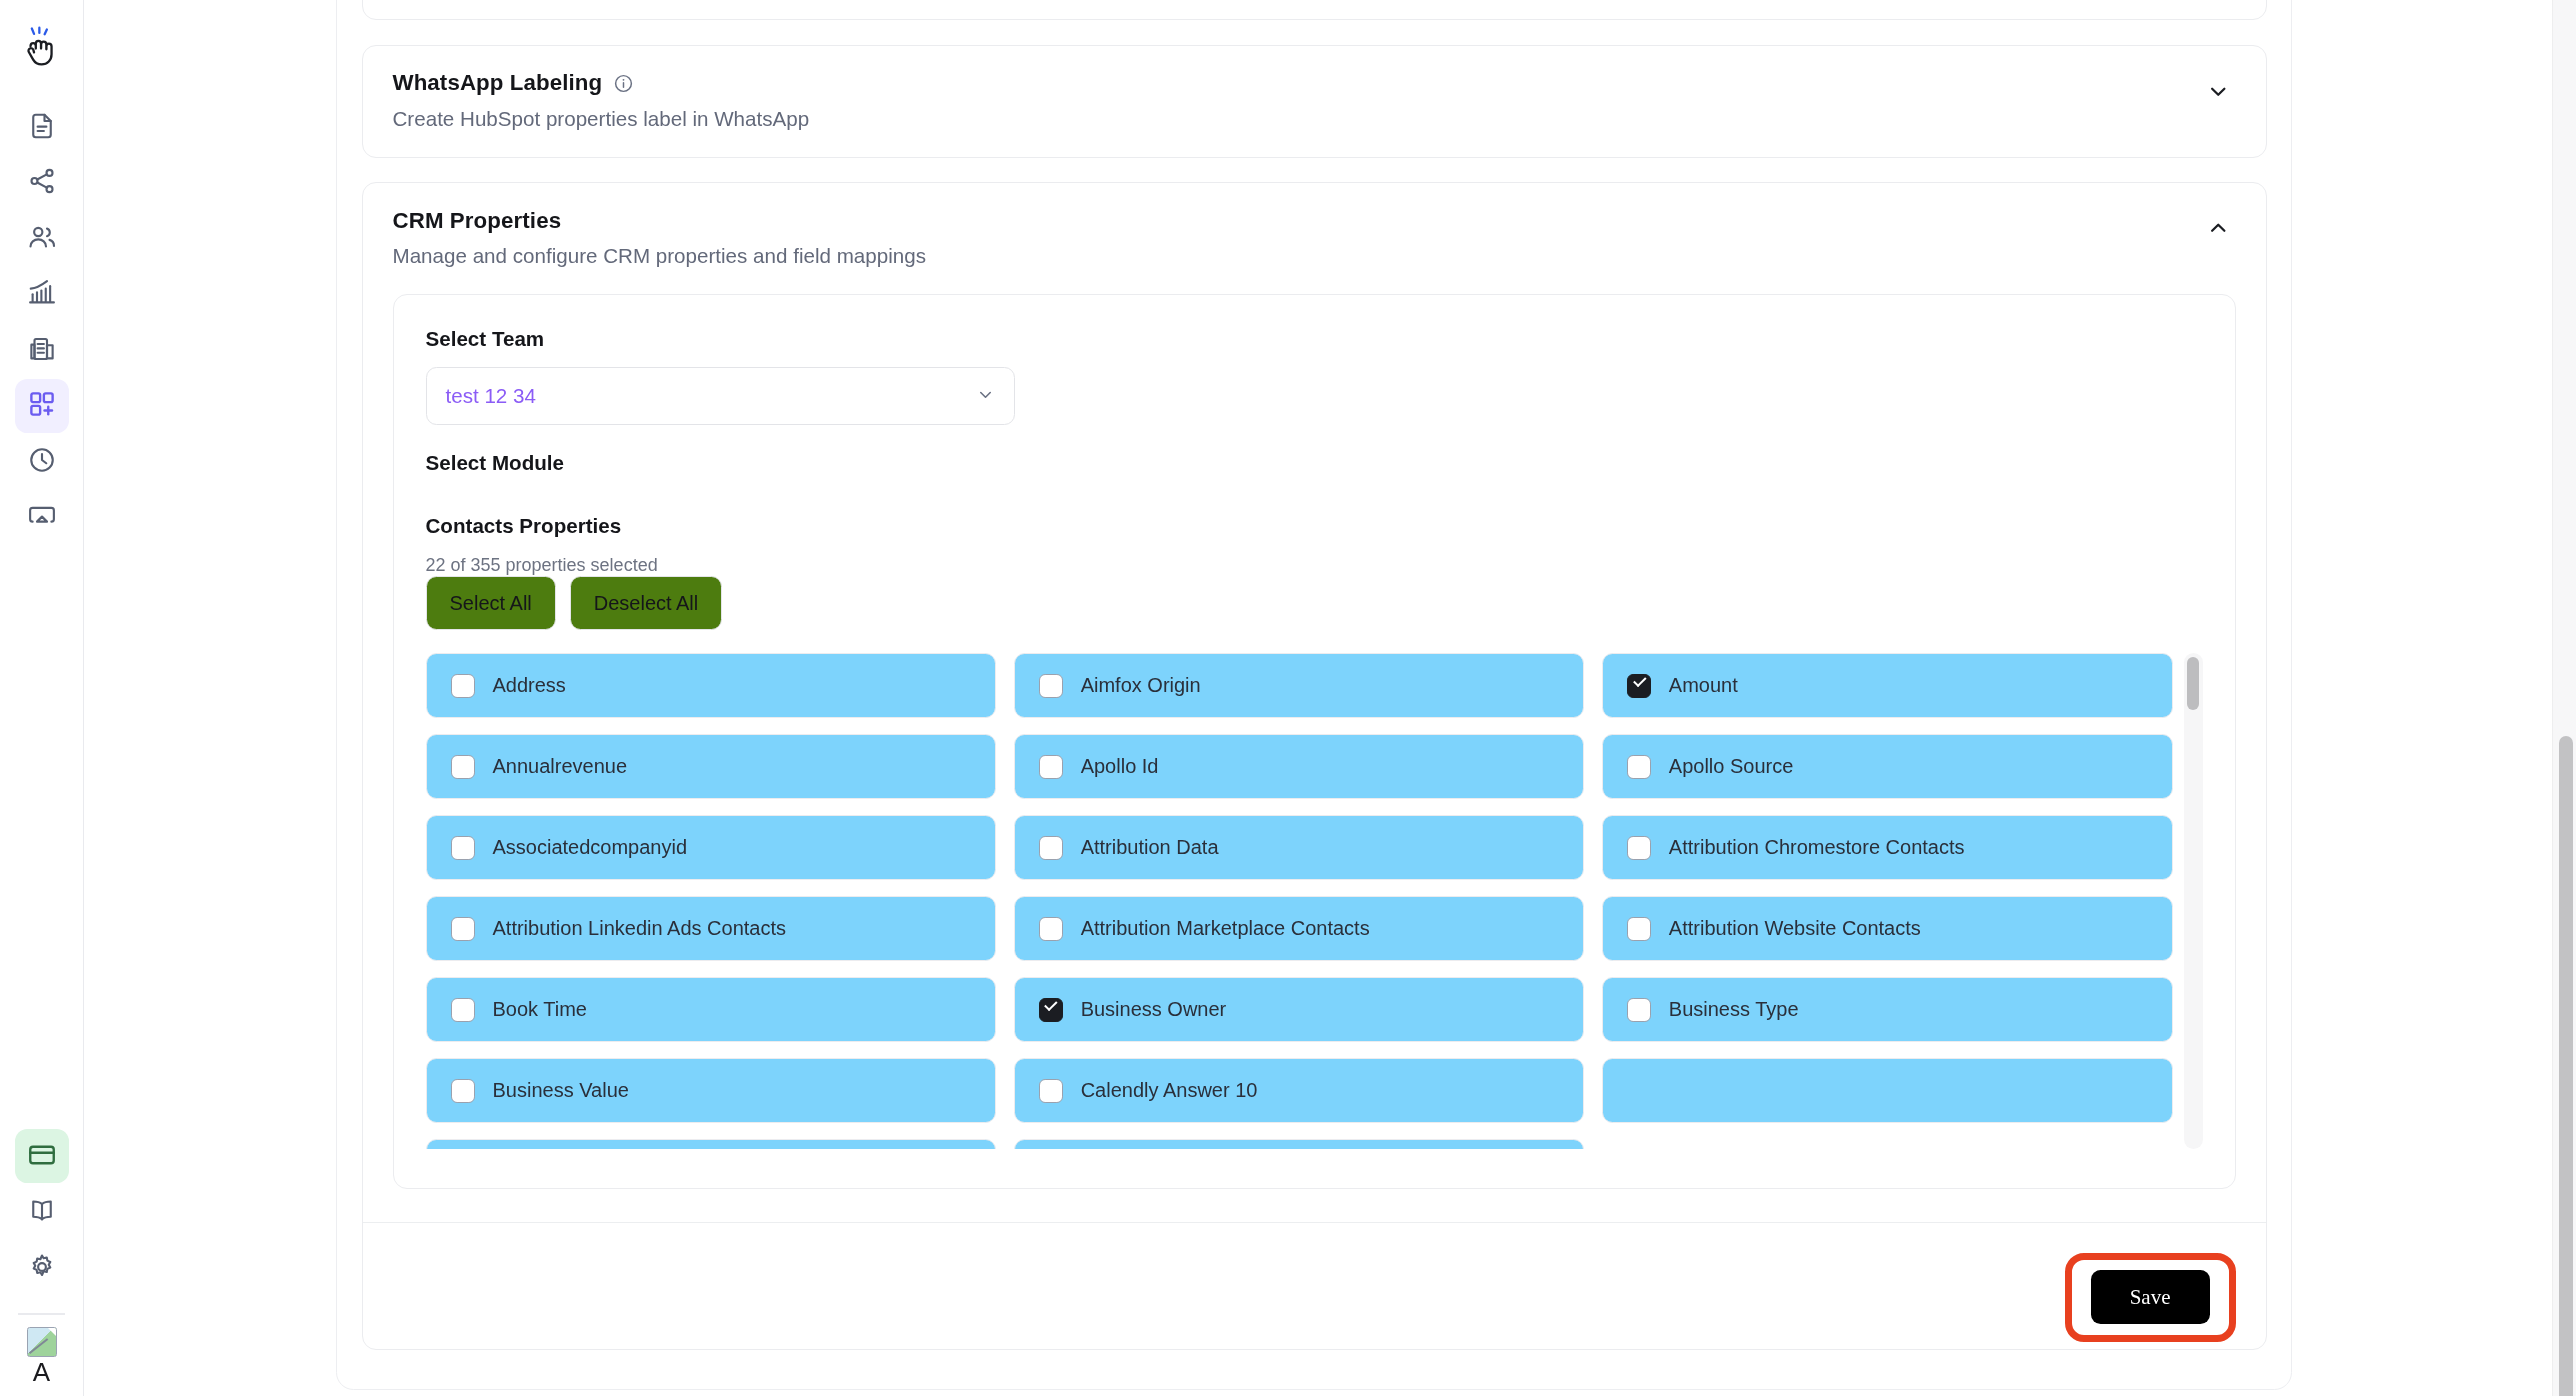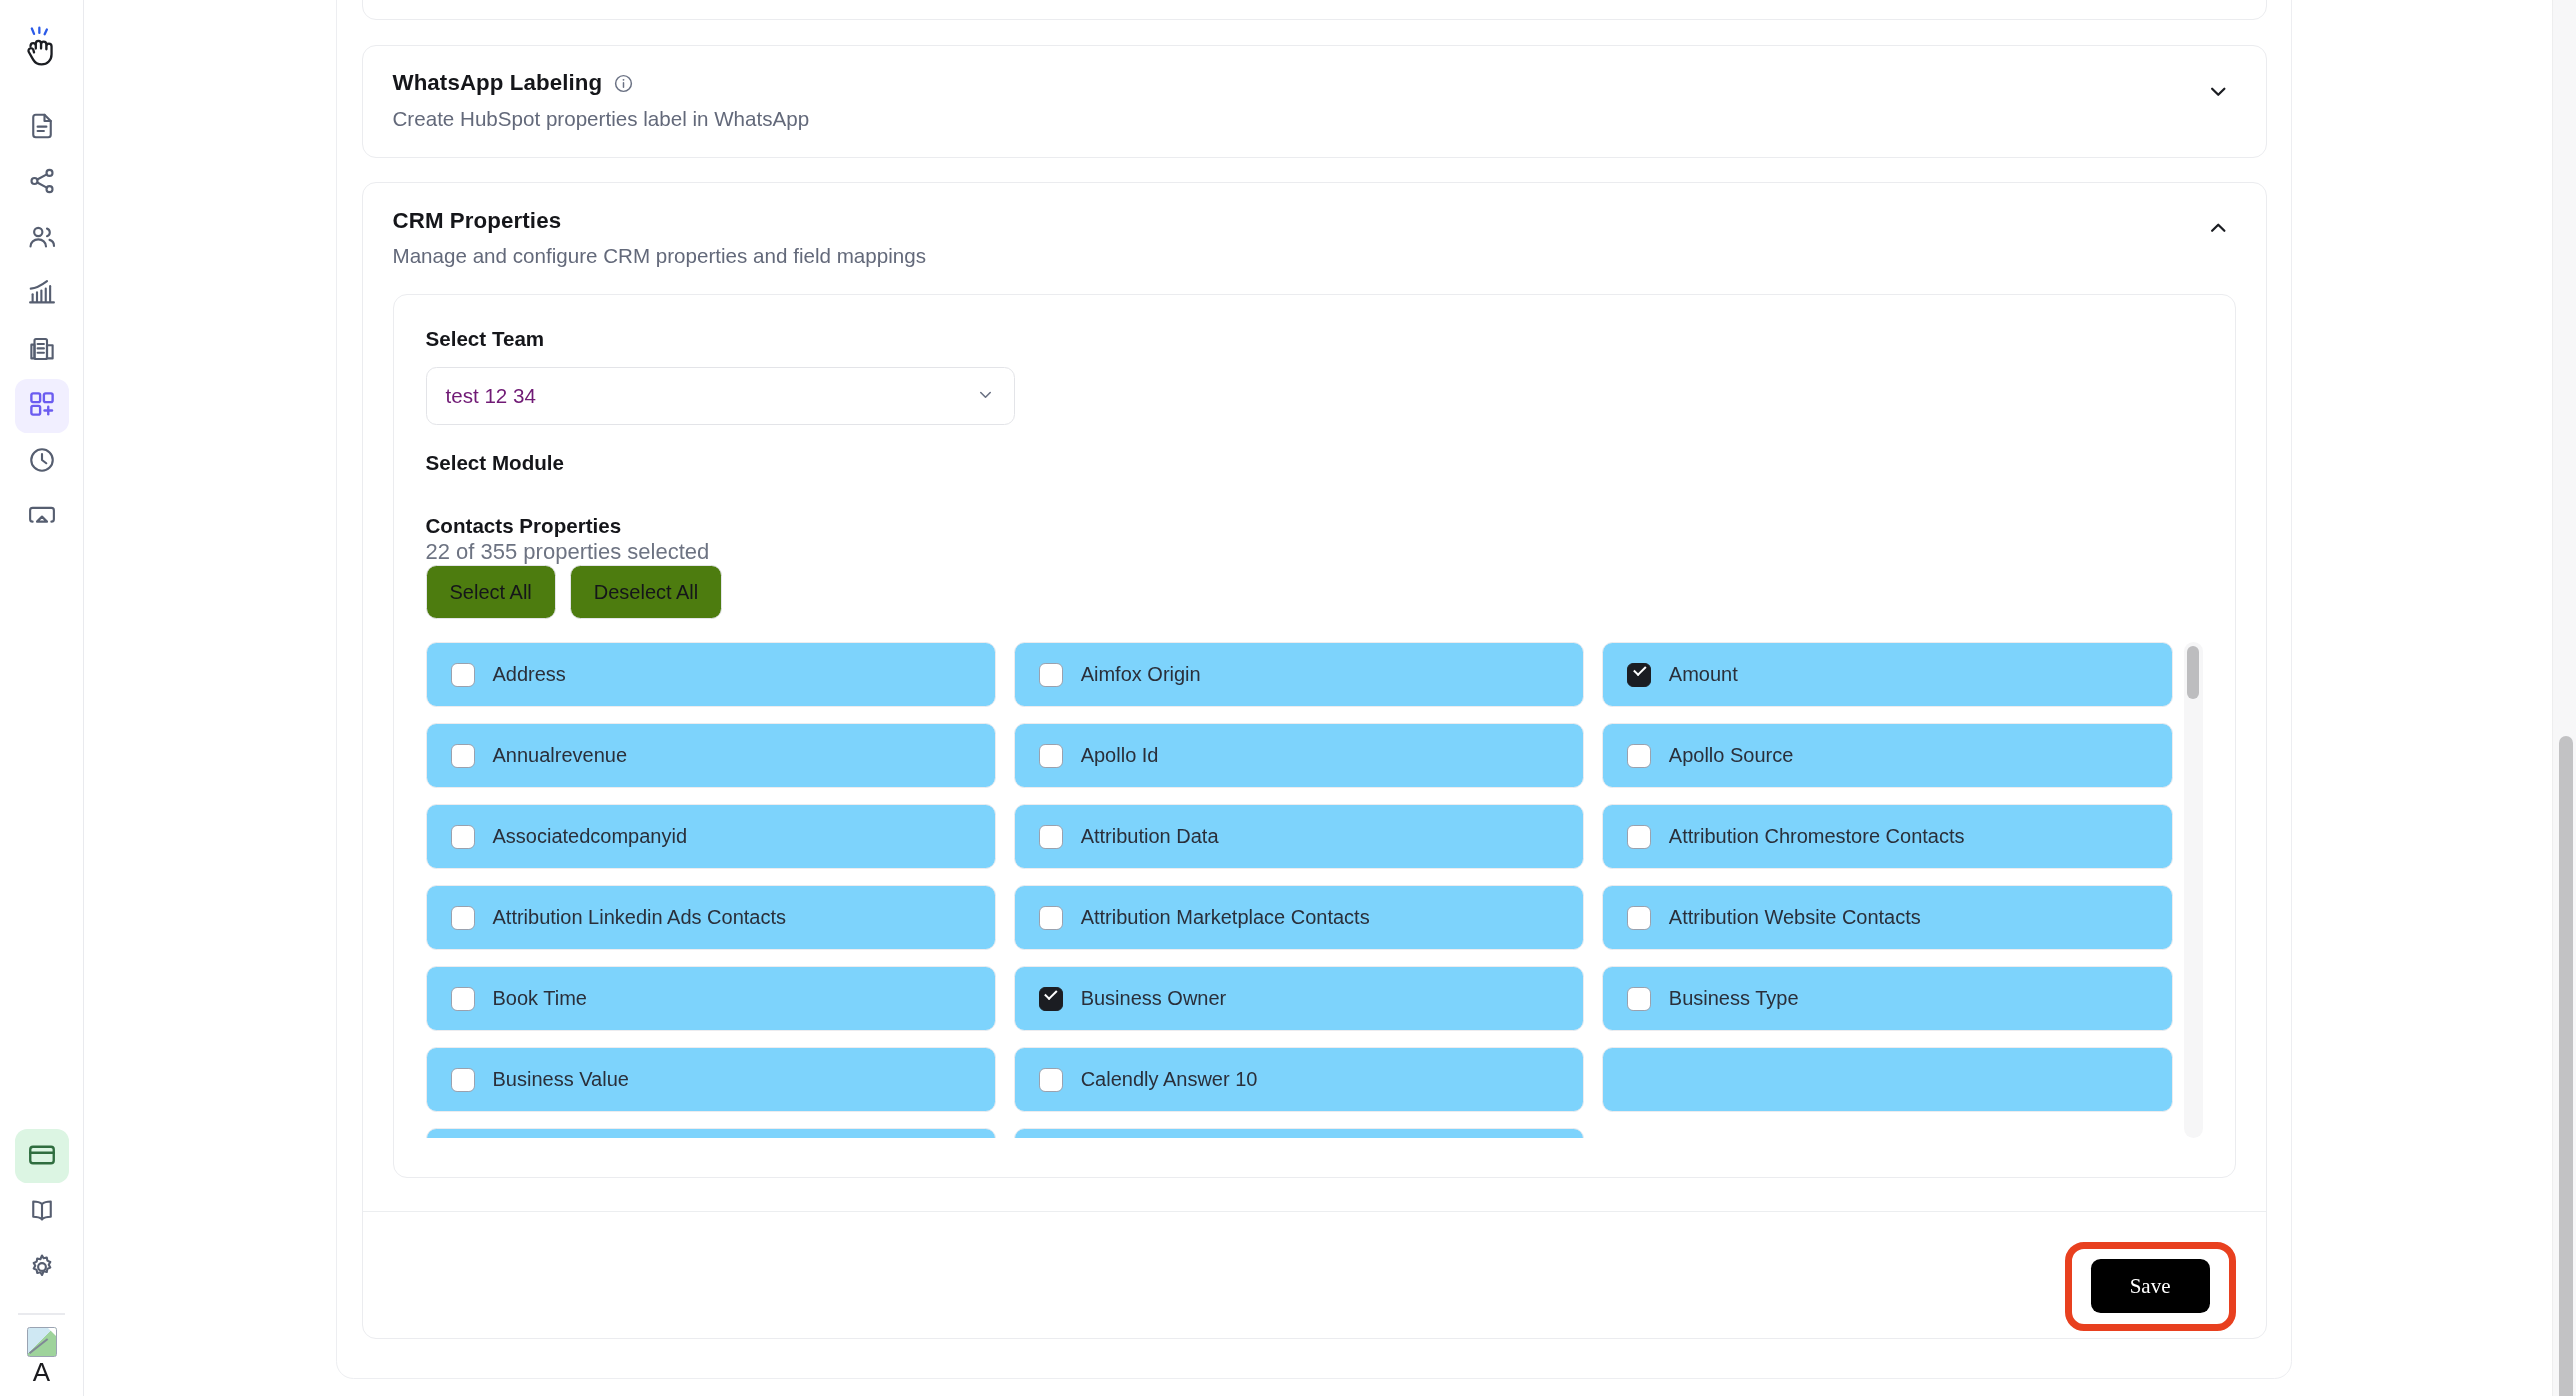--- a/index.html
+++ b/index.html
@@ -93,27 +93,27 @@
     padding: 32px 32px 39px 32px;
   }
   .field-label { font-size: 20.6px; font-weight: bold; color: #15161a; }
   .select-box {
     margin-top: 16px; width: 589px; height: 58px;
     border: 0.9px solid #e3e4e8; border-radius: 10.5px; background:#fff;
     display:flex; align-items:center; justify-content:space-between;
     padding: 0 19px 0 19px;
   }
   .select-box.focused { border: 2.6px solid #111316; }
-  .select-val { font-size: 20.6px; color: #701a75; }
+  .select-val { font-size: 20.6px; color: #8b5cf6; }
   .gap-30 { height: 26px; }
 
   
   .props-head { display:flex; align-items:flex-start; justify-content:space-between; margin-top: 39px; flex-direction: column; }
   .props-title { font-size: 20.6px; font-weight: bold; color: #15161a; }
-  .props-count { font-size: 22px; color: #6d7382; margin-top: 1px; }
+  .props-count { font-size: 18px; color: #6d7382; margin-top: 17px; }
   .props-btns { display:flex; gap: 14px; }
   .ghost-btn {
     border: 0.9px solid #e4e5e9; border-radius: 10.5px; background:#4d7c0f;
     height: 54px; padding: 0 23px; font-size: 20px; color: #15161a;
     display:flex; align-items:center; justify-content:center;
     font-family: "Liberation Sans", sans-serif;
   }
 
   #props-scroll {
     margin-top: 23px; position: relative; height: 496px; overflow: hidden;

